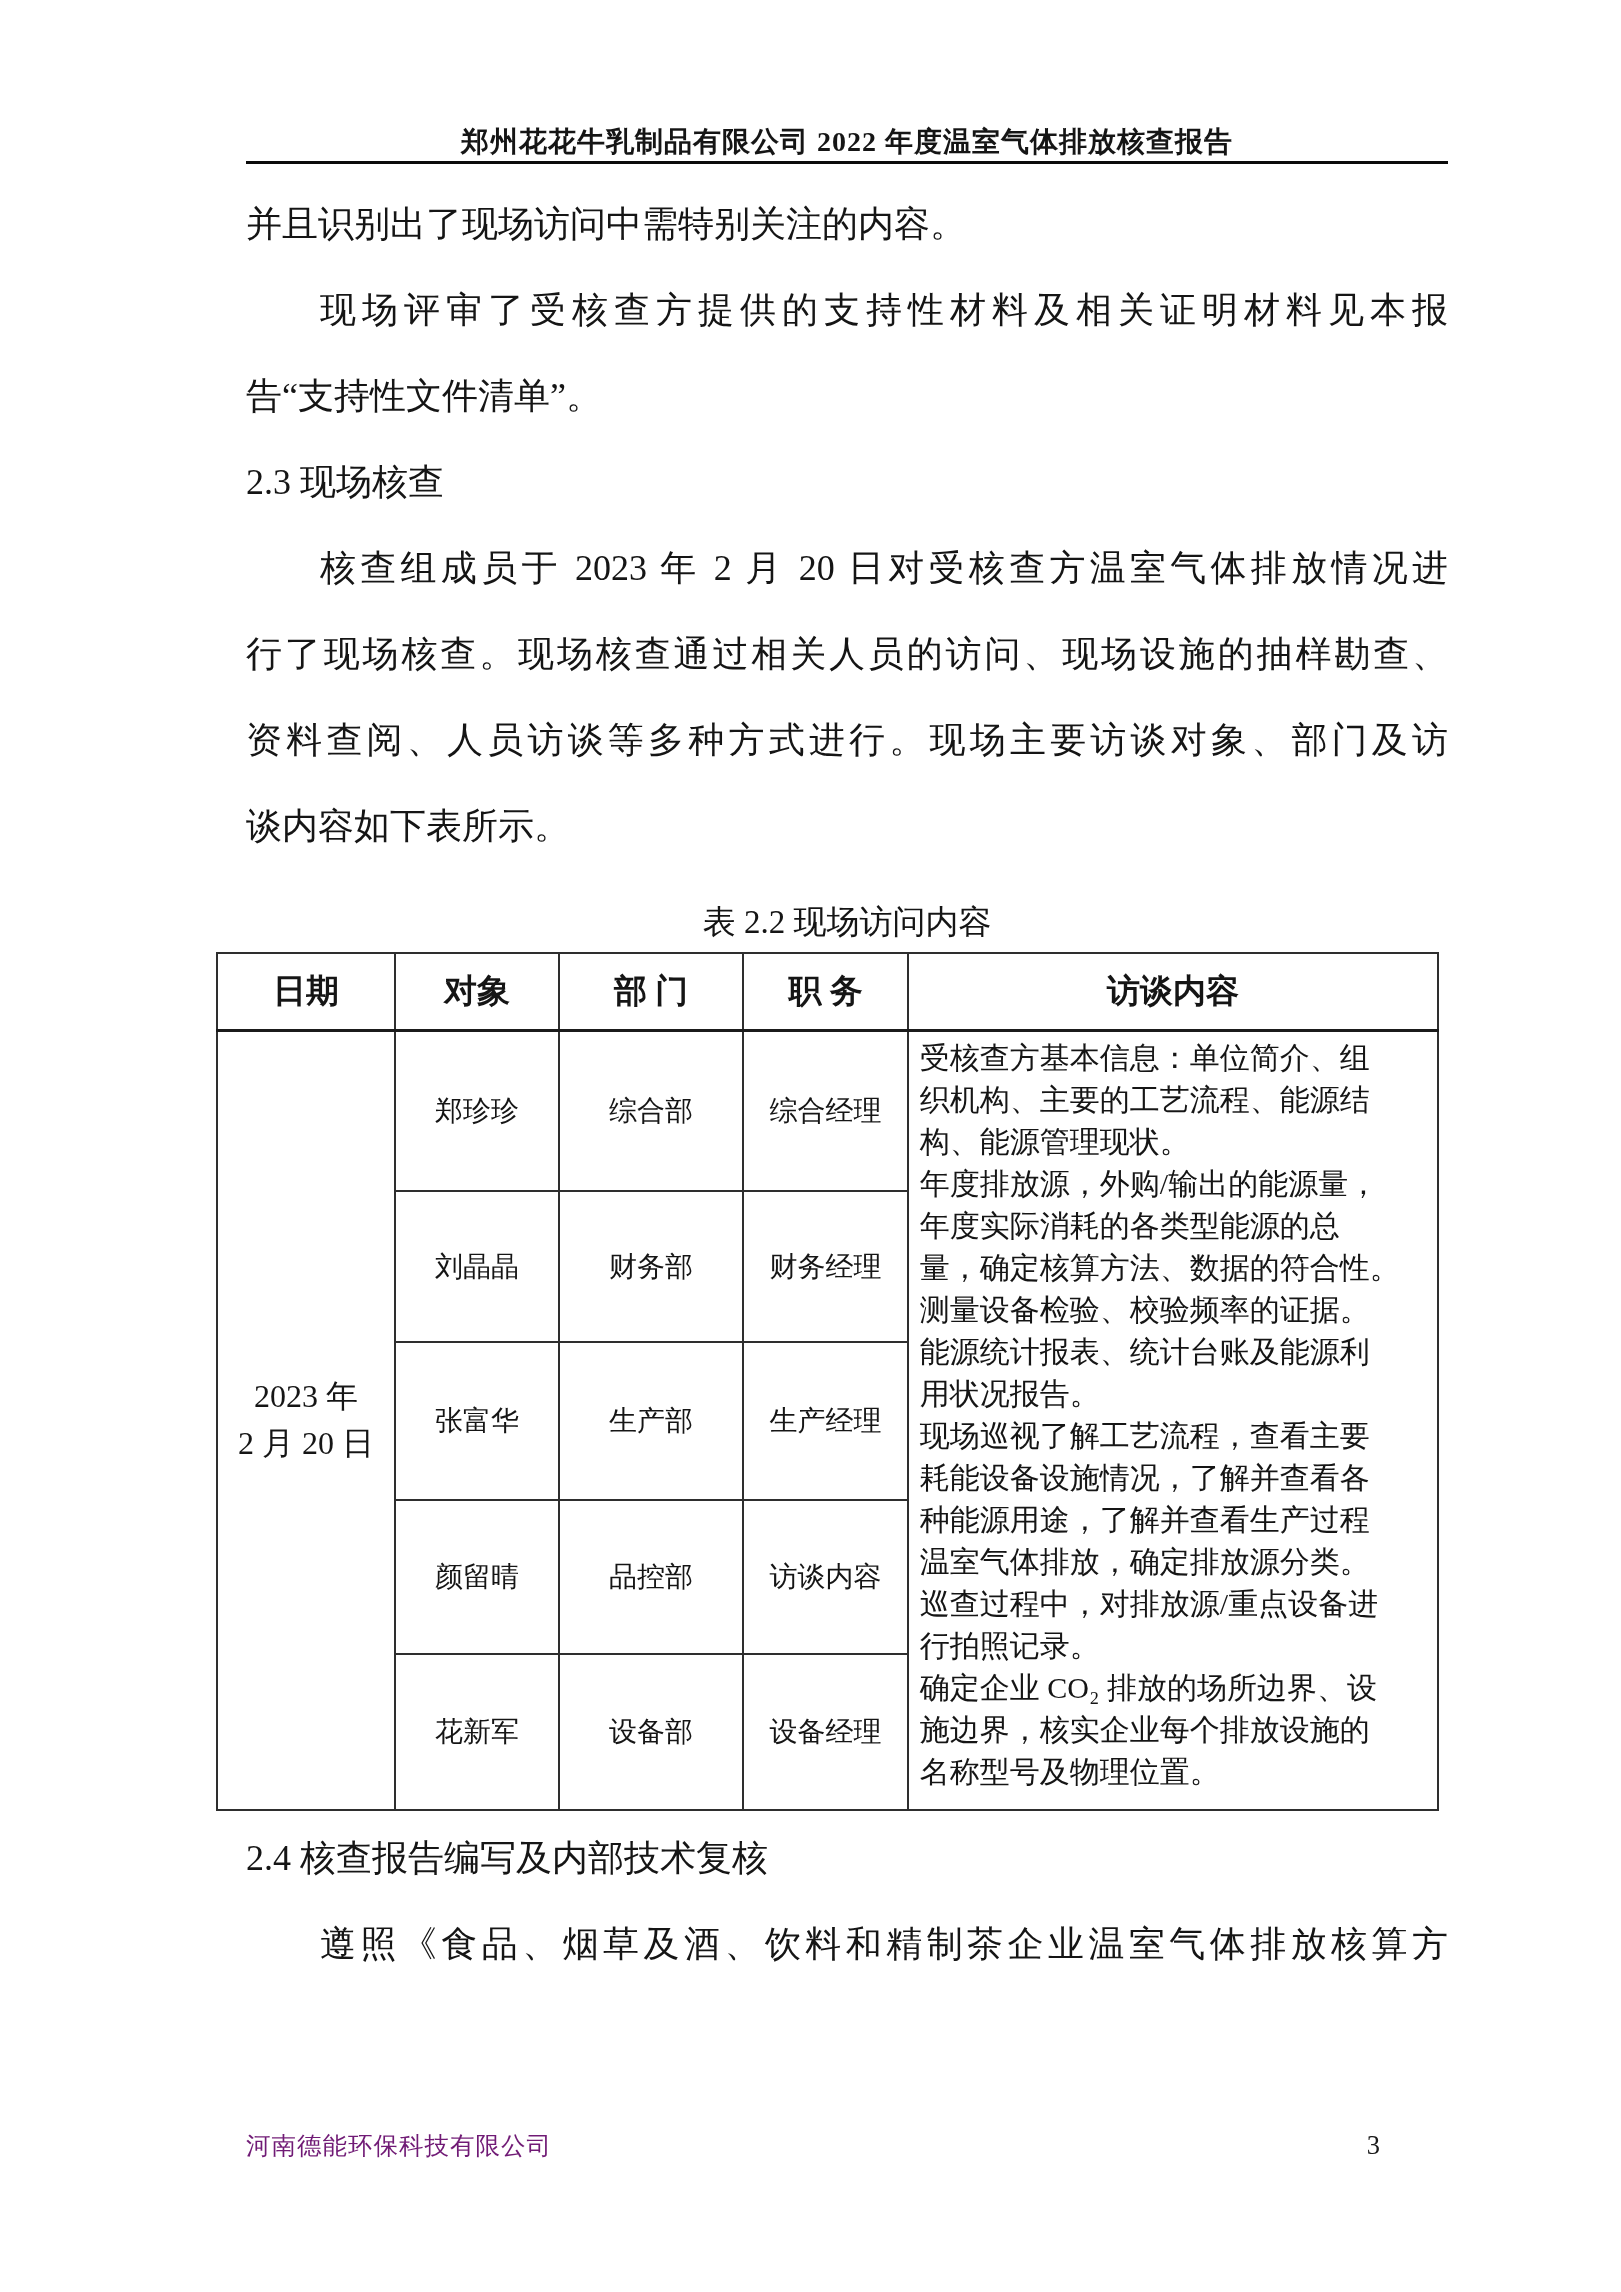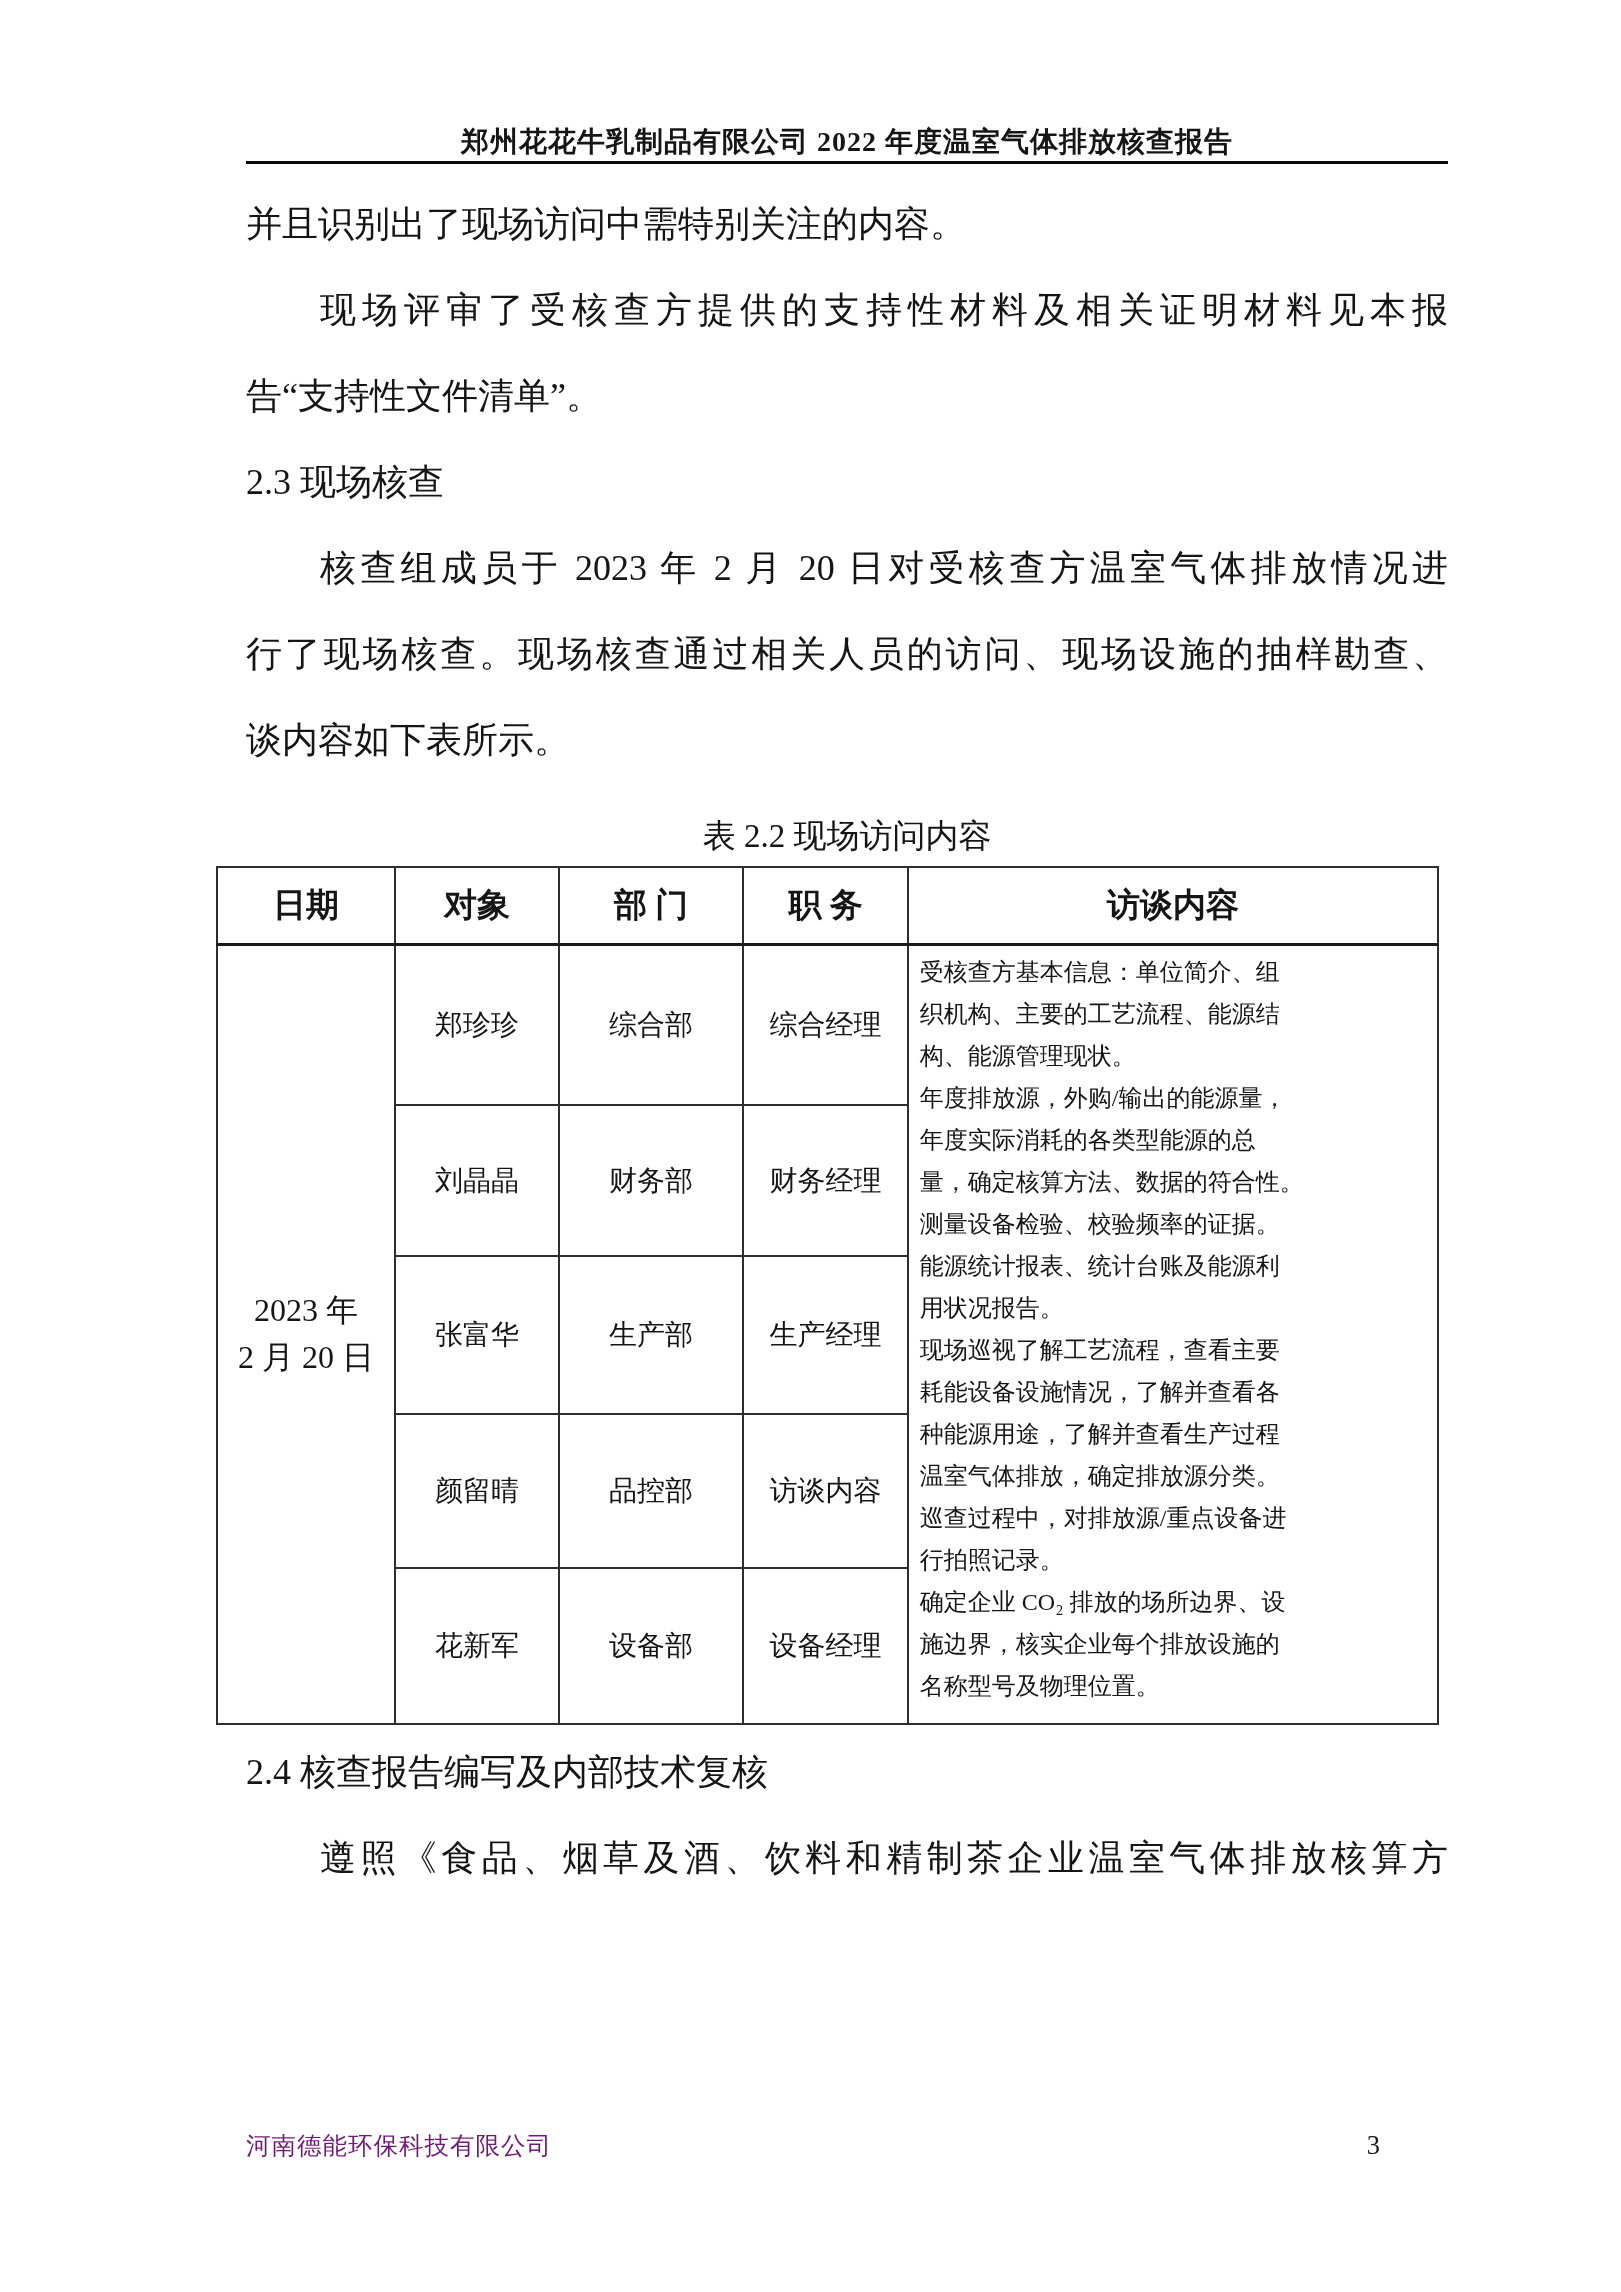--- a/index.html
+++ b/index.html
@@ -82,21 +82,21 @@
     vertical-align: middle;
   }
   .visit-table td.date-cell {
     font-size: 32px;
     line-height: 47px;
     white-space: pre-line;
     text-align: center;
     vertical-align: middle;
   }
   .visit-table td.interview-cell {
-    font-size: 24px;
+    font-size: 30px;
     line-height: 42px;
     white-space: pre-line;
     text-align: left;
     vertical-align: top;
     padding: 4.9px 5.9px 3.9px 10.8px;
   }
   
   .footer {
     position: absolute;
     left: 0;
@@ -122,20 +122,21 @@
 
   <div class="content">
 
     <div id="body-top">
         <div class="tline">并且识别出了现场访问中需特别关注的内容。</div>
         <div class="tline ind just">现场评审了受核查方提供的支持性材料及相关证明材料见本报</div>
         <div class="tline">告“支持性文件清单”。</div>
         <div class="tline">2.3 现场核查</div>
         <div class="tline ind just">核查组成员于 2023 年 2 月 20 日对受核查方温室气体排放情况进</div>
         <div class="tline just">行了现场核查。现场核查通过相关人员的访问、现场设施的抽样勘查、</div>
+        <div class="tline just">资料查阅、人员访谈等多种方式进行。现场主要访谈对象、部门及访</div>
         <div class="tline">谈内容如下表所示。</div>
       </div>
 
     <div class="table-caption">表 2.2 现场访问内容</div>
 
     <table class="visit-table">
       <colgroup>
         <col style="width:178px">
         <col style="width:164px">
         <col style="width:184px">

